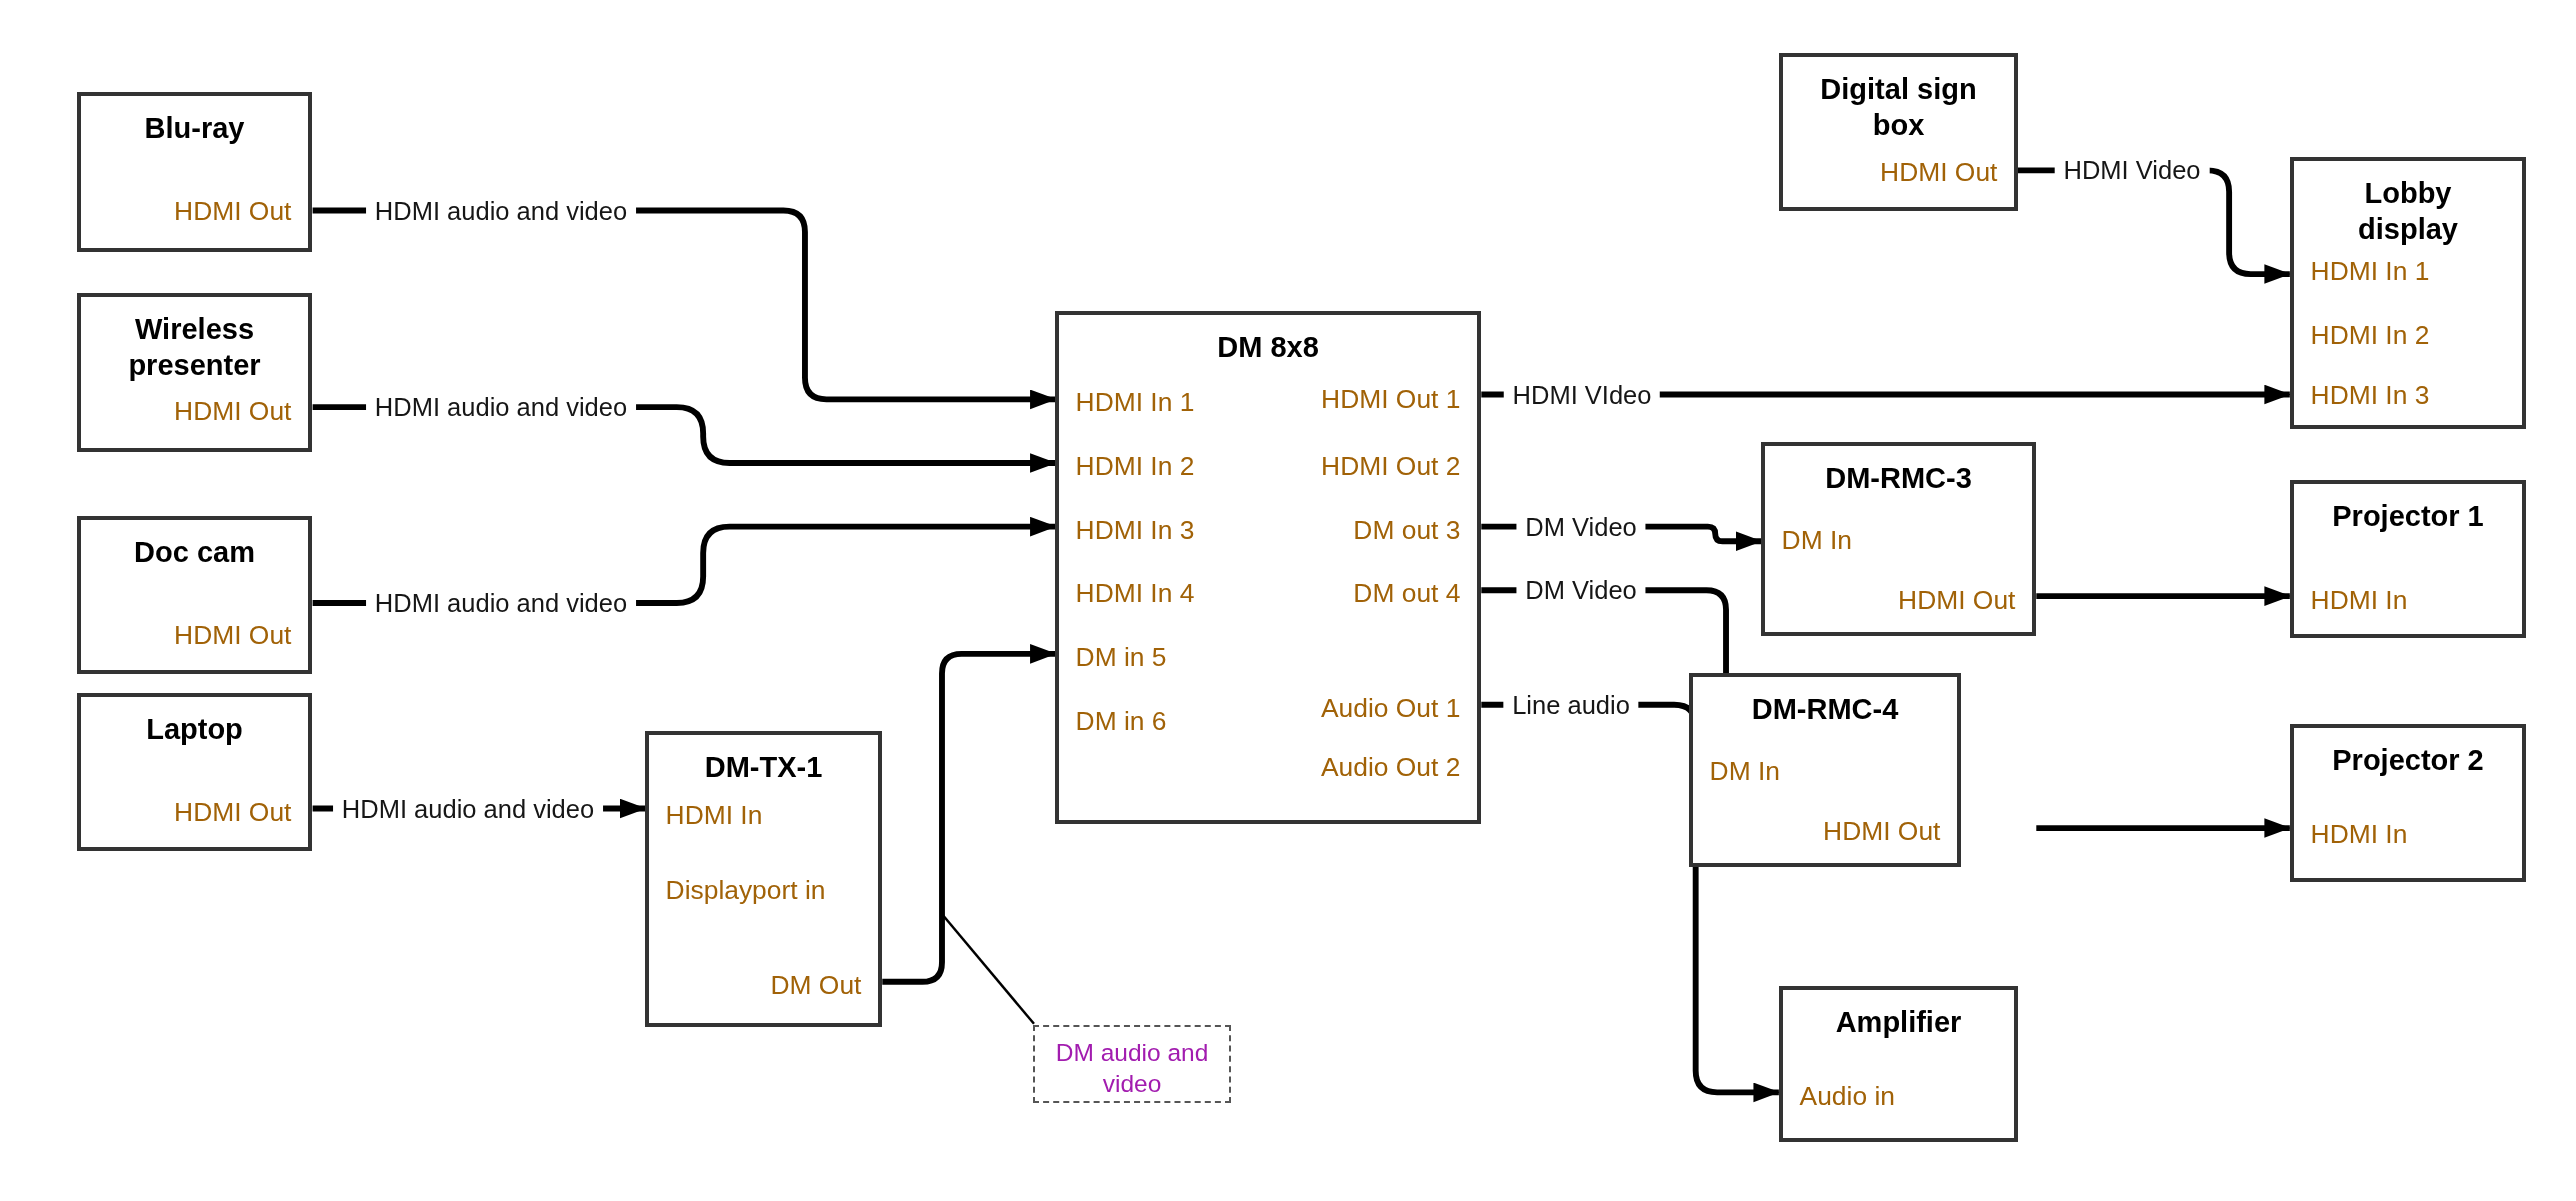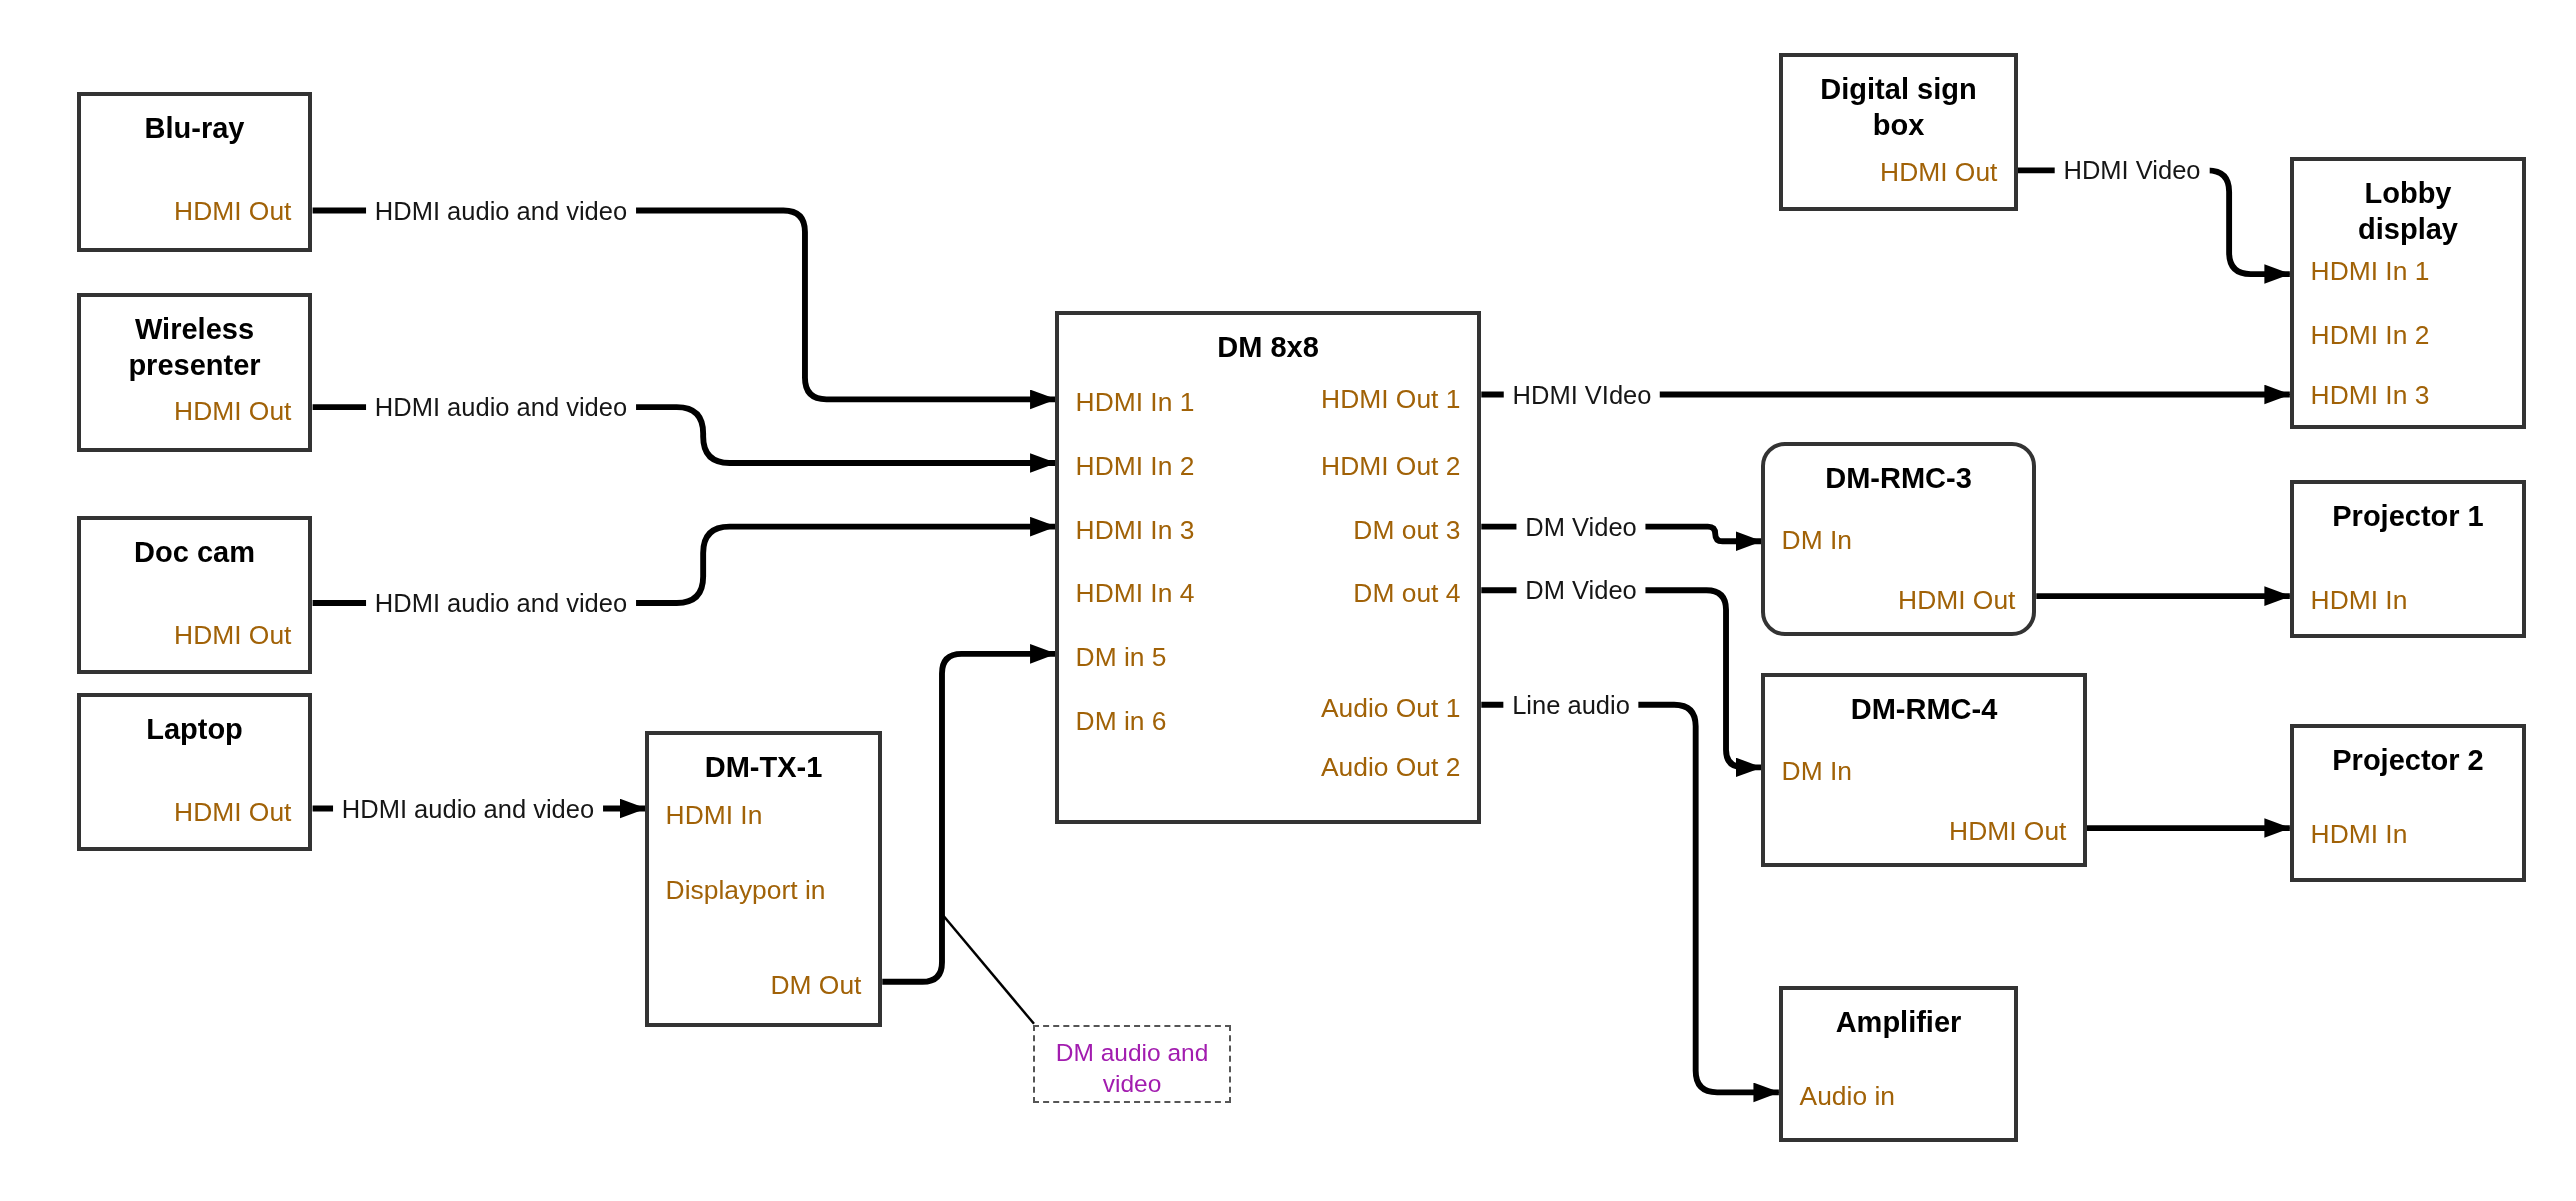--- a/index.html
+++ b/index.html
@@ -102,34 +102,34 @@
     </div>
     <div class="node" style="left: 2290px; top: 157px; width: 236px; height: 272px;">
       <div class="node-title">
         <span class="title-line">Lobby</span>
         <span class="title-line">display</span>
       </div>
       <div class="port left" style="top: 93px;">HDMI In 1</div>
       <div class="port left" style="top: 157px;">HDMI In 2</div>
       <div class="port left" style="top: 217px;">HDMI In 3</div>
     </div>
-    <div class="node" style="left: 1761px; top: 442px; width: 275px; height: 194px; border-radius: 24px;">
+    <div class="node" style="left: 1761px; top: 442px; width: 275px; height: 194px;">
       <div class="node-title">
         <span class="title-line">DM-RMC-3</span>
       </div>
       <div class="port left" style="top: 77px;">DM In</div>
       <div class="port right" style="top: 137px;">HDMI Out</div>
     </div>
     <div class="node" style="left: 2290px; top: 480px; width: 236px; height: 158px;">
       <div class="node-title">
         <span class="title-line">Projector 1</span>
       </div>
       <div class="port left" style="top: 99px;">HDMI In</div>
     </div>
-    <div class="node" style="left: 1761px; top: 673px; width: 326px; height: 194px;">
+    <div class="node" style="left: 1689px; top: 673px; width: 272px; height: 194px;">
       <div class="node-title">
         <span class="title-line">DM-RMC-4</span>
       </div>
       <div class="port left" style="top: 77px;">DM In</div>
       <div class="port right" style="top: 137px;">HDMI Out</div>
     </div>
     <div class="node" style="left: 2290px; top: 724px; width: 236px; height: 158px;">
       <div class="node-title">
         <span class="title-line">Projector 2</span>
       </div>

